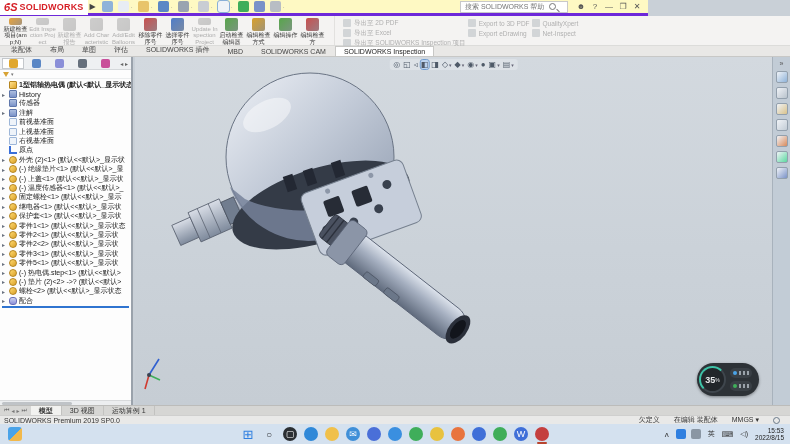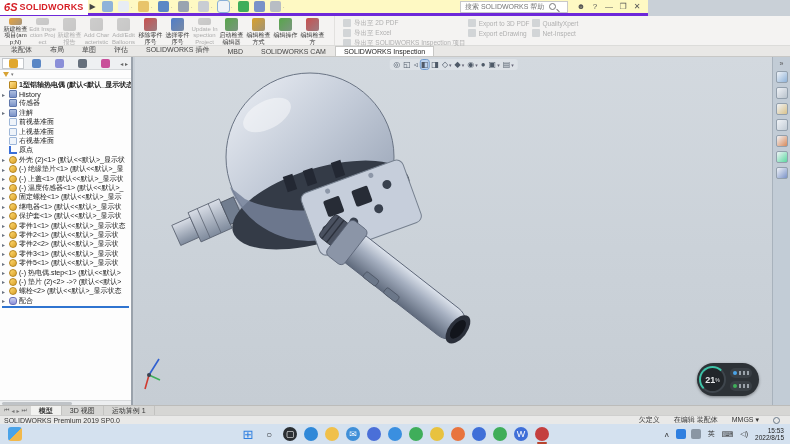--- a/index.html
+++ b/index.html
@@ -514,21 +514,21 @@
     <g id="triad" transform="translate(14,318)">
       <line x1="0" y1="0" x2="10" y2="-16" stroke="#2f5fd0" stroke-width="1.6"></line>
       <line x1="0" y1="0" x2="-4" y2="14" stroke="#d03a2f" stroke-width="1.6"></line>
       <line x1="0" y1="0" x2="11" y2="5" stroke="#3fae5a" stroke-width="1.6"></line>
       <circle cx="0" cy="0" r="2" fill="#3a4350"></circle>
     </g>
   </svg>
 
   <div id="rec-widget">
     <div id="rec-circle">
-      <span>21</span>
+      <span>35</span>
         <small>%</small>
     </div>
     <div id="rec-btns">
       <div class="rec-row">
           <span class="rec-dot" style="background:#4aa3e8"></span>
           <span class="rec-bars"></span>
         </div>
       <div class="rec-row">
           <span class="rec-dot" style="background:#3fae5a"></span>
           <span class="rec-bars"></span>

